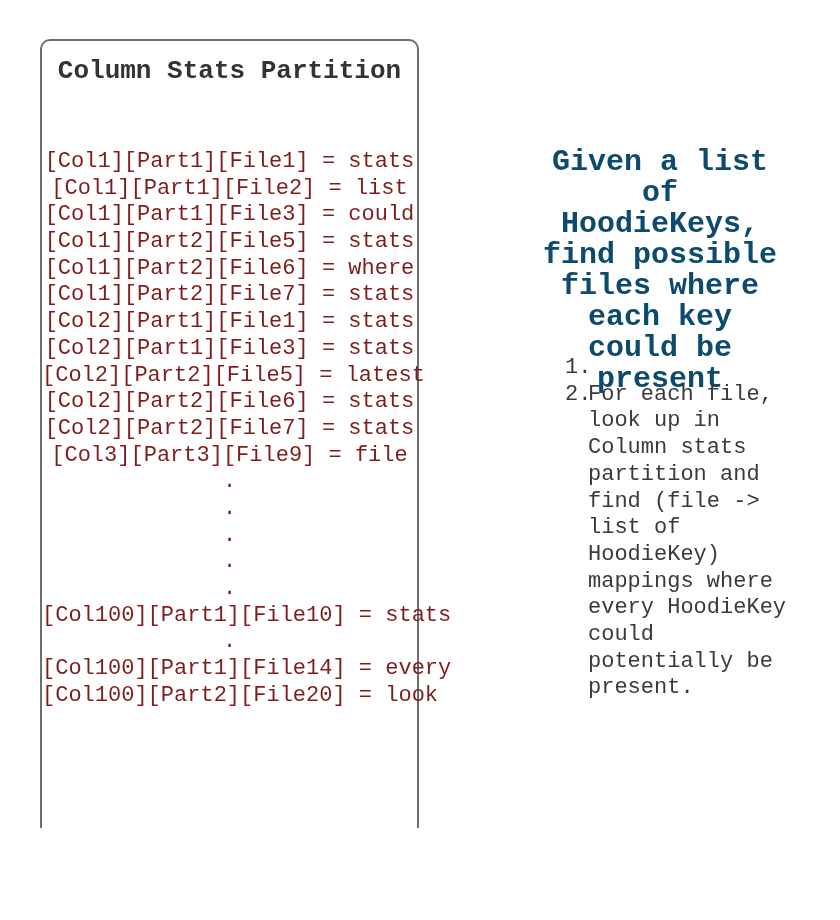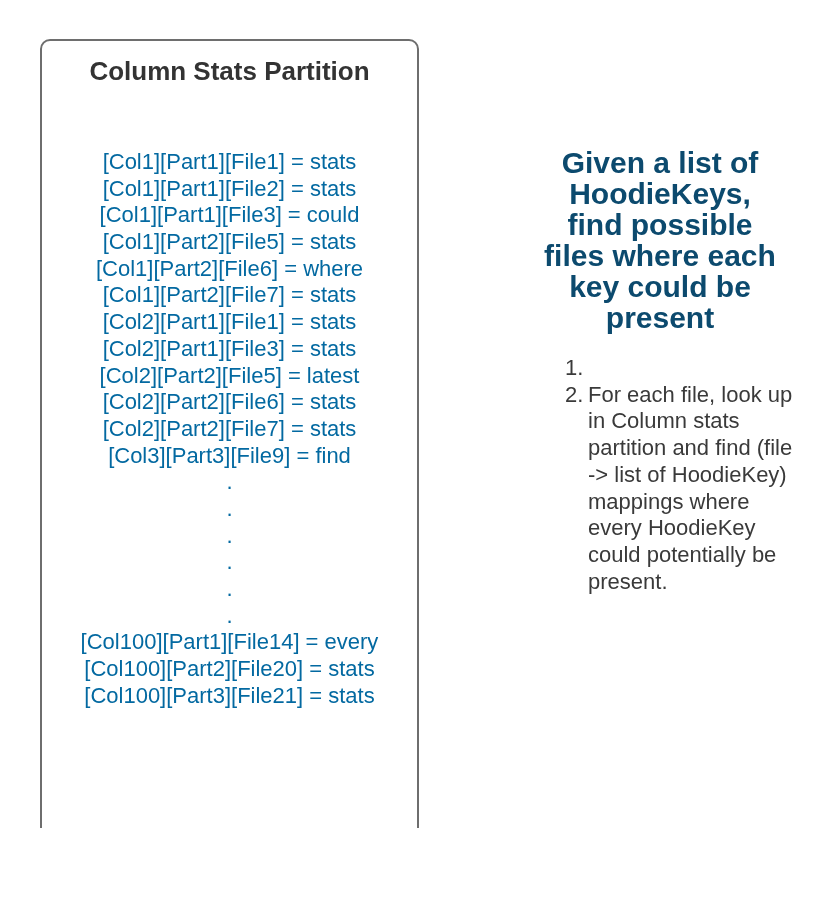--- a/index.html
+++ b/index.html
@@ -6,21 +6,21 @@
     margin: 0;
     padding: 0;
     background: #ffffff;
   }
   .canvas {
     position: relative;
     width: 840px;
     height: 828px;
     background: #ffffff;
     overflow: hidden;
-    font-family: Liberation Sans, sans-serif;
+    font-family: Liberation Mono, monospace;
   }
 
   
   .stats-box {
     position: absolute;
     left: 40px;
     top: 39px;
     width: 379px;
     height: 840px;
     box-sizing: border-box;
@@ -40,21 +40,21 @@
     color: #333333;
   }
   .entries {
     position: absolute;
     left: 0;
     right: 0;
     top: 108px; 
     text-align: center;
     font-size: 22px;
     line-height: 26.7px;
-    color: #0369a1;
+    color: #7f1d1d;
     white-space: nowrap;
   }
   .entry { height: 26.7px; }
 
   
   .annotation-heading {
     position: absolute;
     left: 542px;
     top: 147px;
     width: 236px;
@@ -88,40 +88,40 @@
 </style>
 </head>
 <body>
 
 <div class="canvas">
 
   <div class="stats-box">
     <div class="box-title">Column Stats Partition</div>
     <div class="entries">
       <div class="entry">[Col1][Part1][File1] = stats</div>
-      <div class="entry">[Col1][Part1][File2] = stats</div>
+      <div class="entry">[Col1][Part1][File2] = list</div>
       <div class="entry">[Col1][Part1][File3] = could</div>
       <div class="entry">[Col1][Part2][File5] = stats</div>
       <div class="entry">[Col1][Part2][File6] = where</div>
       <div class="entry">[Col1][Part2][File7] = stats</div>
       <div class="entry">[Col2][Part1][File1] = stats</div>
       <div class="entry">[Col2][Part1][File3] = stats</div>
       <div class="entry">[Col2][Part2][File5] = latest</div>
       <div class="entry">[Col2][Part2][File6] = stats</div>
       <div class="entry">[Col2][Part2][File7] = stats</div>
-      <div class="entry">[Col3][Part3][File9] = find</div>
+      <div class="entry">[Col3][Part3][File9] = file</div>
       <div class="entry">.</div>
       <div class="entry">.</div>
       <div class="entry">.</div>
       <div class="entry">.</div>
       <div class="entry">.</div>
+      <div class="entry">[Col100][Part1][File10] = stats</div>
       <div class="entry">.</div>
       <div class="entry">[Col100][Part1][File14] = every</div>
-      <div class="entry">[Col100][Part2][File20] = stats</div>
-      <div class="entry">[Col100][Part3][File21] = stats</div>
+      <div class="entry">[Col100][Part2][File20] = look</div>
     </div>
   </div>
 
   <div class="annotation-heading">Given a list of HoodieKeys, find possible files where each key could be present</div>
 
   <div class="annotation-steps">
     <div class="step-item">
       <div class="step-marker">1.</div>
     </div>
     <div class="step-item">

